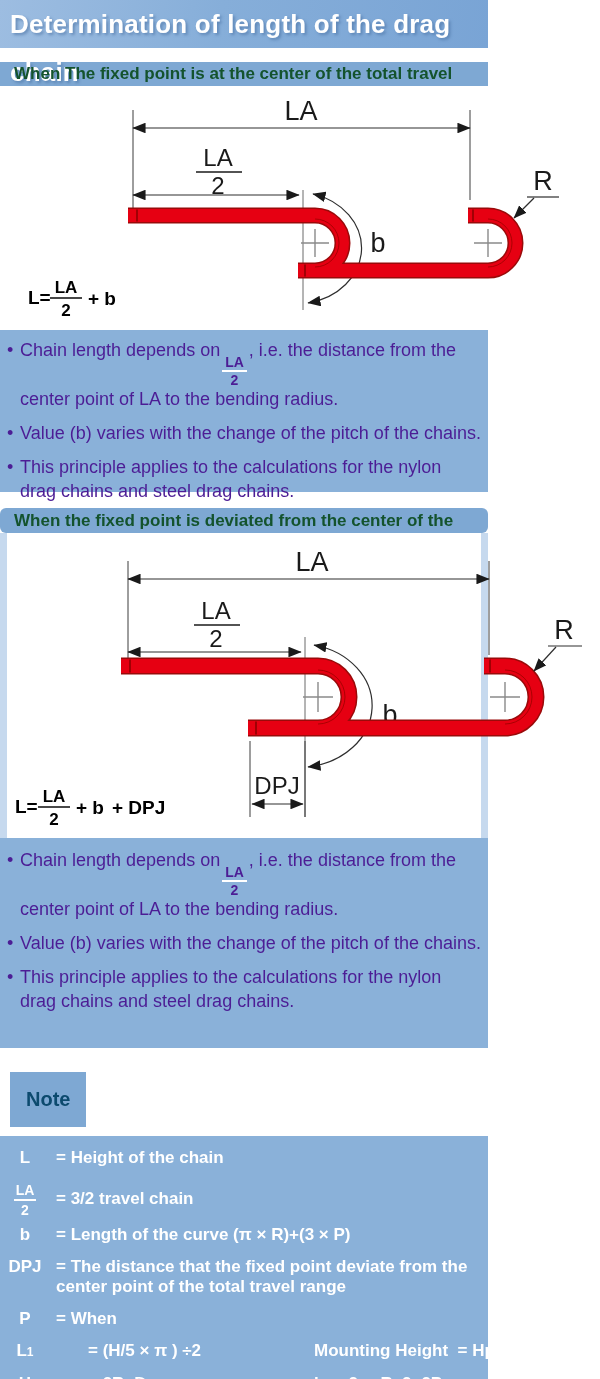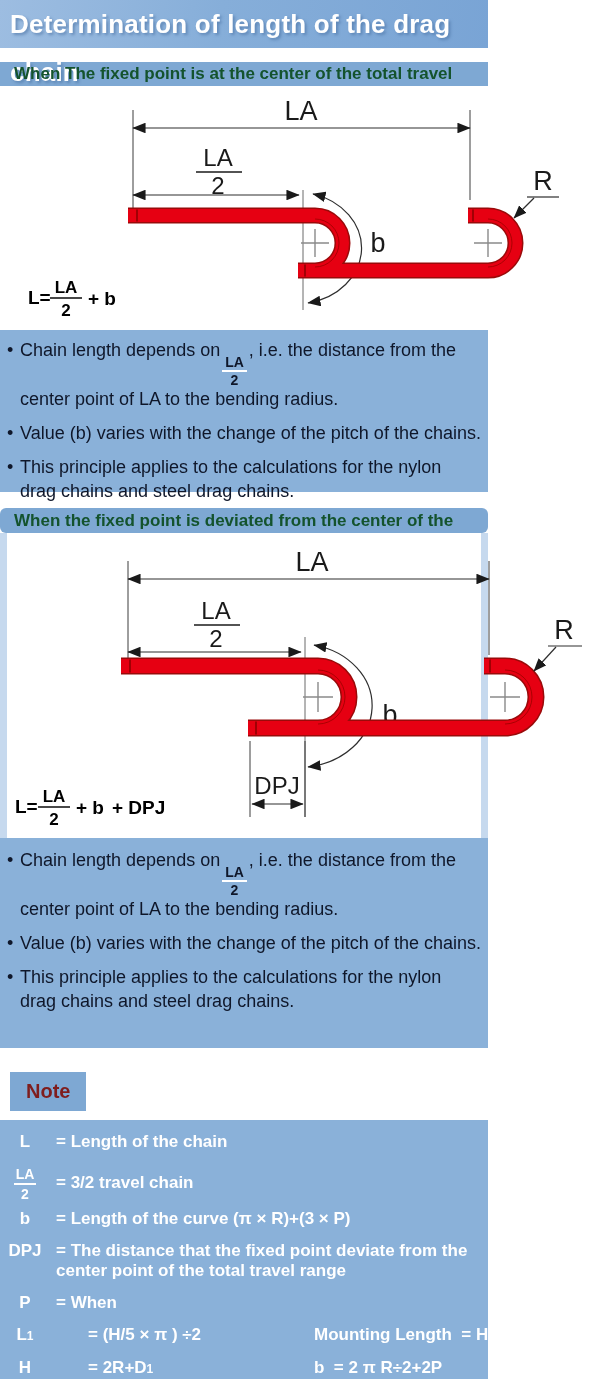--- a/index.html
+++ b/index.html
@@ -32,34 +32,34 @@
   .dlabel-s{fill:#1a1a1a;font-size:24px;font-family:"Liberation Sans",sans-serif;}
   .fbar{stroke:#1a1a1a;stroke-width:1.6;}
   .formula{fill:#000;font-weight:bold;font-size:19px;font-family:"Liberation Sans",sans-serif;}
   .formula-s{fill:#000;font-weight:bold;font-size:17px;font-family:"Liberation Sans",sans-serif;}
   .chain-out{stroke:#9a0a0a;fill:none;}
   .chain{stroke:#e60012;fill:none;}
   .chain-mid{stroke:#a00000;stroke-width:1;fill:none;opacity:.85;}
   .tick{stroke:#8a0000;stroke-width:1.5;}
 
   
-  .bluesec{background:#8ab1d9;color:#0f172a;box-sizing:border-box;padding:8px 4px 0 0;}
+  .bluesec{background:#8ab1d9;color:#4c1d95;box-sizing:border-box;padding:8px 4px 0 0;}
   .sec1{height:162px;}
   .sec2{height:210px;padding-top:10px;}
   .bullet{position:relative;padding-left:20px;padding-right:2px;margin-bottom:10px;
           font-size:18px;line-height:24px;}
   .bullet::before{content:"\2022";position:absolute;left:7px;top:0;font-size:18px;}
   .ifrac{display:inline-flex;flex-direction:column;align-items:center;vertical-align:-11px;
          line-height:1;font-weight:bold;font-size:14px;margin:0 2px;}
   .ifrac .n{border-bottom:2px solid #fff;padding:0 3px 1px;}
   .ifrac .d{padding-top:1px;}
 
   
-  .notebox{display:inline-block;background:#7ea8d3;color:#7f1d1d;font-weight:bold;font-size:20px;
-           line-height:31px;height:31px;padding:4px 16px;margin:24px 0 9px 10px;}
+  .notebox{display:inline-block;background:#7ea8d3;color:#0c4a6e;font-weight:bold;font-size:20px;
+           line-height:31px;height:31px;padding:12px 16px;margin:24px 0 9px 10px;}
   .notesec{background:#8ab1d9;color:#fff;height:261px;box-sizing:border-box;padding:12px 10px 0 2px;}
   .nrow{display:grid;grid-template-columns:46px 1fr;column-gap:8px;align-items:start;
         font-weight:bold;font-size:17px;line-height:20px;margin-bottom:12px;}
   .nrow.two{grid-template-columns:46px 186px 1fr;gap:40px;}
   .nterm{text-align:center;}
   .nfrac{display:inline-flex;flex-direction:column;align-items:center;line-height:1;font-size:14px;}
   .nfrac .n{border-bottom:2px solid #fff;padding:0 2px 2px;}
   .nfrac .d{padding-top:2px;}
   .ndef-dpj{max-width:545px;}
   .sub{font-size:12px;}
@@ -215,21 +215,21 @@
     <div class="bullet">Value (b) varies with the change of the pitch of the chains.</div>
     <div class="bullet">This principle applies to the calculations for the nylon drag chains and steel drag chains.</div>
   </div>
 
   
   <div class="notebox">Note</div>
 
   <div class="notesec">
     <div class="nrow">
       <span class="nterm">L</span>
-      <span class="ndef">= Length of the chain</span>
+      <span class="ndef">= Height of the chain</span>
     </div>
     <div class="nrow la2row">
       <span class="nterm"><span class="nfrac">
             <span class="n">LA</span>
             <span class="d">2</span>
           </span></span>
       <span class="ndef">= 3/2 travel chain</span>
     </div>
     <div class="nrow">
       <span class="nterm">b</span>
@@ -239,21 +239,21 @@
       <span class="nterm">DPJ</span>
       <span class="ndef ndef-dpj">= The distance that the fixed point deviate from the center point of the total travel range</span>
     </div>
     <div class="nrow">
       <span class="nterm">P</span>
       <span class="ndef">= When</span>
     </div>
     <div class="nrow two">
       <span class="nterm"><span>L</span><span class="sub">1</span></span>
       <span class="ndef">= (H/5 × π ) ÷2</span>
-      <span class="nright"><span>Mounting Length</span>&nbsp;&nbsp;<span>= Hp=H+D</span><span class="sub">1</span></span>
+      <span class="nright"><span>Mounting Height</span>&nbsp;&nbsp;<span>= Hp=H+D</span><span class="sub">1</span></span>
     </div>
     <div class="nrow two">
       <span class="nterm">H</span>
       <span class="ndef"><span>= 2R+D</span><span class="sub">1</span></span>
       <span class="nright"><span>b</span>&nbsp;&nbsp;<span>= 2 π R÷2+2P</span></span>
     </div>
   </div>
 
   <div class="botbar"></div>
 </div>

